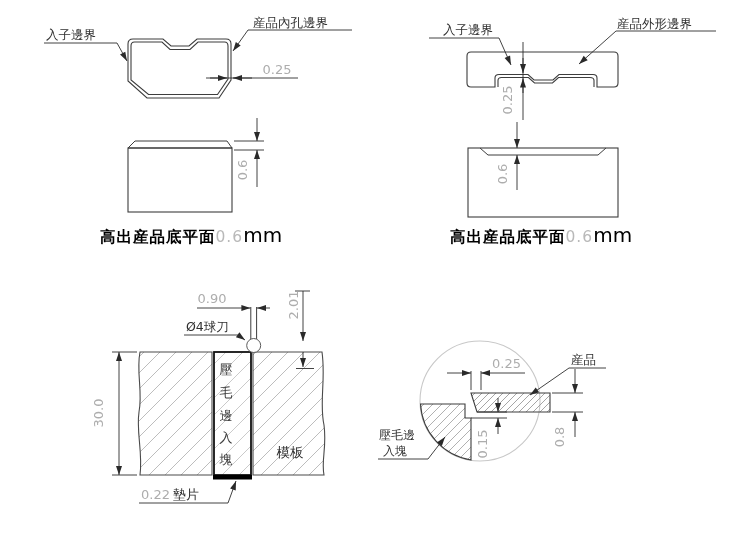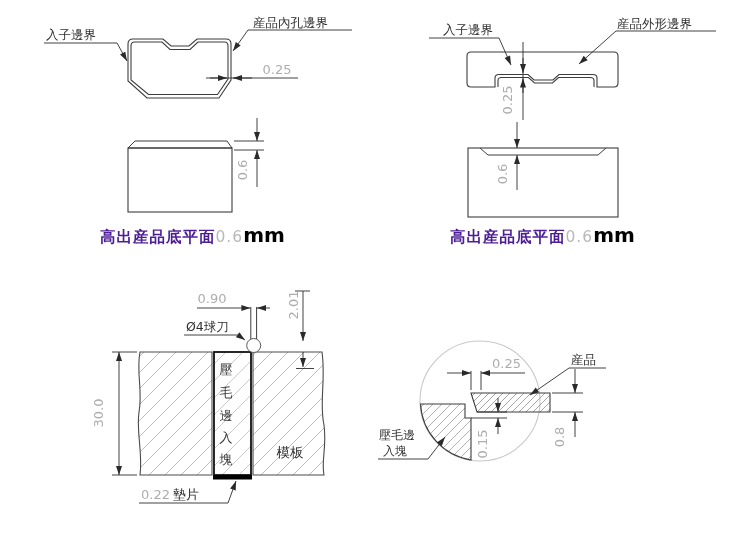--- a/index.html
+++ b/index.html
@@ -3,23 +3,23 @@
 <meta charset="utf-8">
 <style>
   html,body{margin:0;padding:0;background:#ffffff;}
   #canvas{position:relative;width:751px;height:536px;background:#fff;overflow:hidden;
           font-family:"DejaVu Sans","Liberation Sans",sans-serif;border-radius:32px;}
   svg{position:absolute;left:0;top:0;}
   svg text{font-family:"DejaVu Sans","Liberation Sans",sans-serif;}
   .cn-label{font-size:12.5px;fill:#2f2f2f;}
   .dim-txt{font-size:13px;fill:#adadad;}
   .caption{position:absolute;white-space:nowrap;}
-  .cap-cn{font-size:15.5px;font-weight:700;color:#4c1d95;letter-spacing:1px;}
+  .cap-cn{font-size:15.5px;font-weight:700;color:#000000;letter-spacing:1px;}
   .cap-val{font-size:15.5px;color:#b9b9b9;font-weight:400;letter-spacing:1px;}
-  .cap-unit{font-size:20px;font-weight:700;color:#000;}
+  .cap-unit{font-size:20px;font-weight:400;color:#000;}
 </style>
 </head>
 <body>
 
 <div id="canvas">
 
 <svg width="751" height="536" viewBox="0 0 751 536">
   <defs>
     <marker id="arr" markerUnits="userSpaceOnUse" markerWidth="10" markerHeight="7" refX="9.5" refY="3.5" orient="auto-start-reverse">
       <path d="M0.5,0.5 L9.5,3.5 L0.5,6.5 Z" fill="#2a2a2a"></path>

